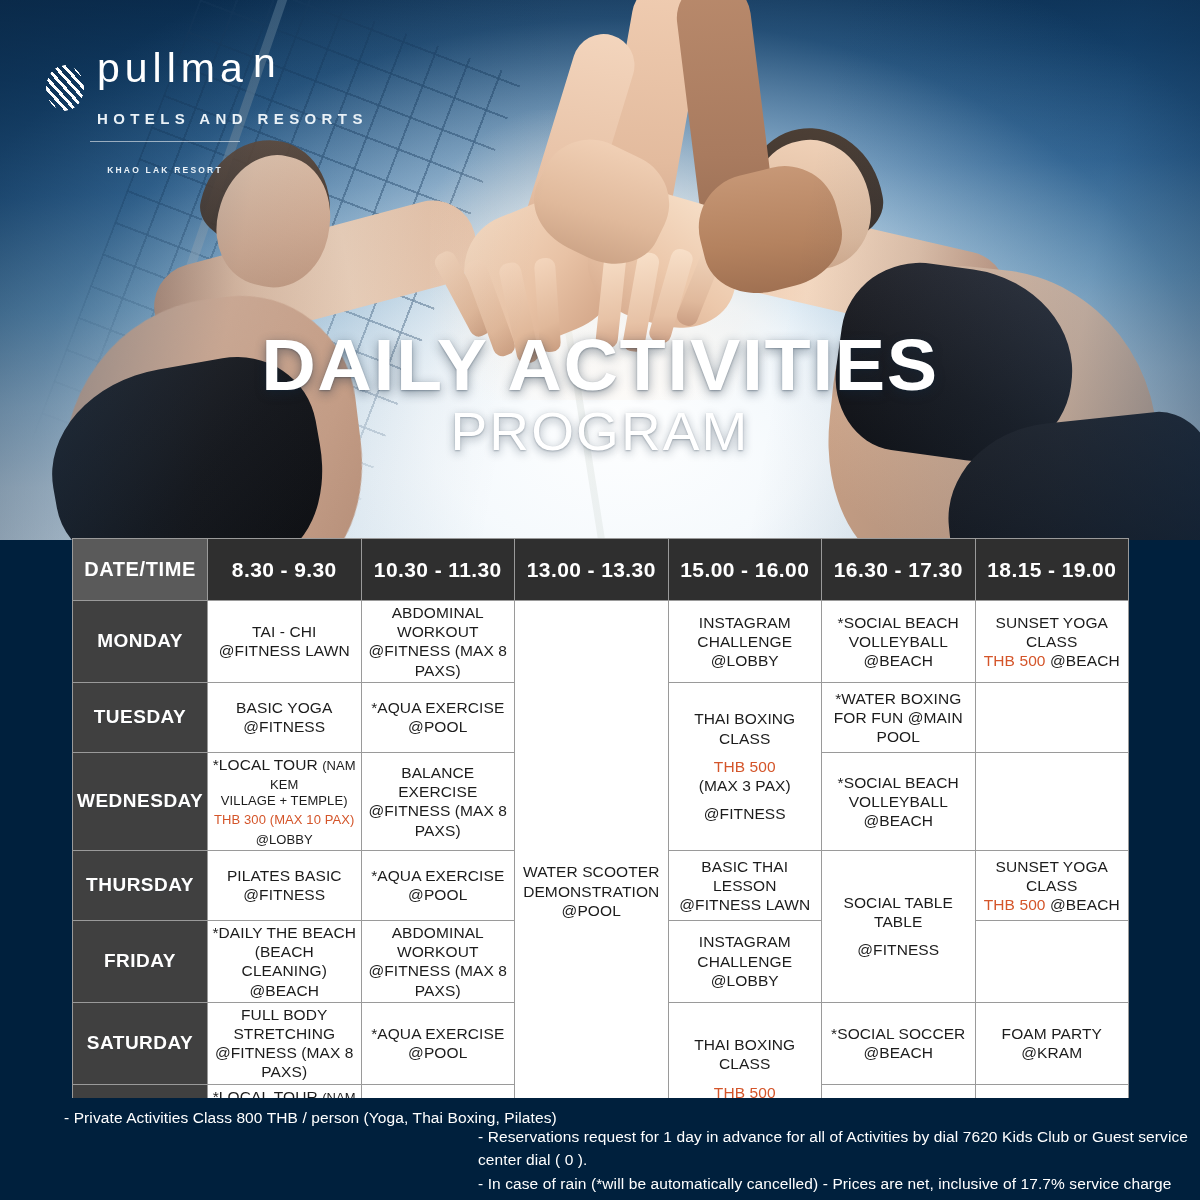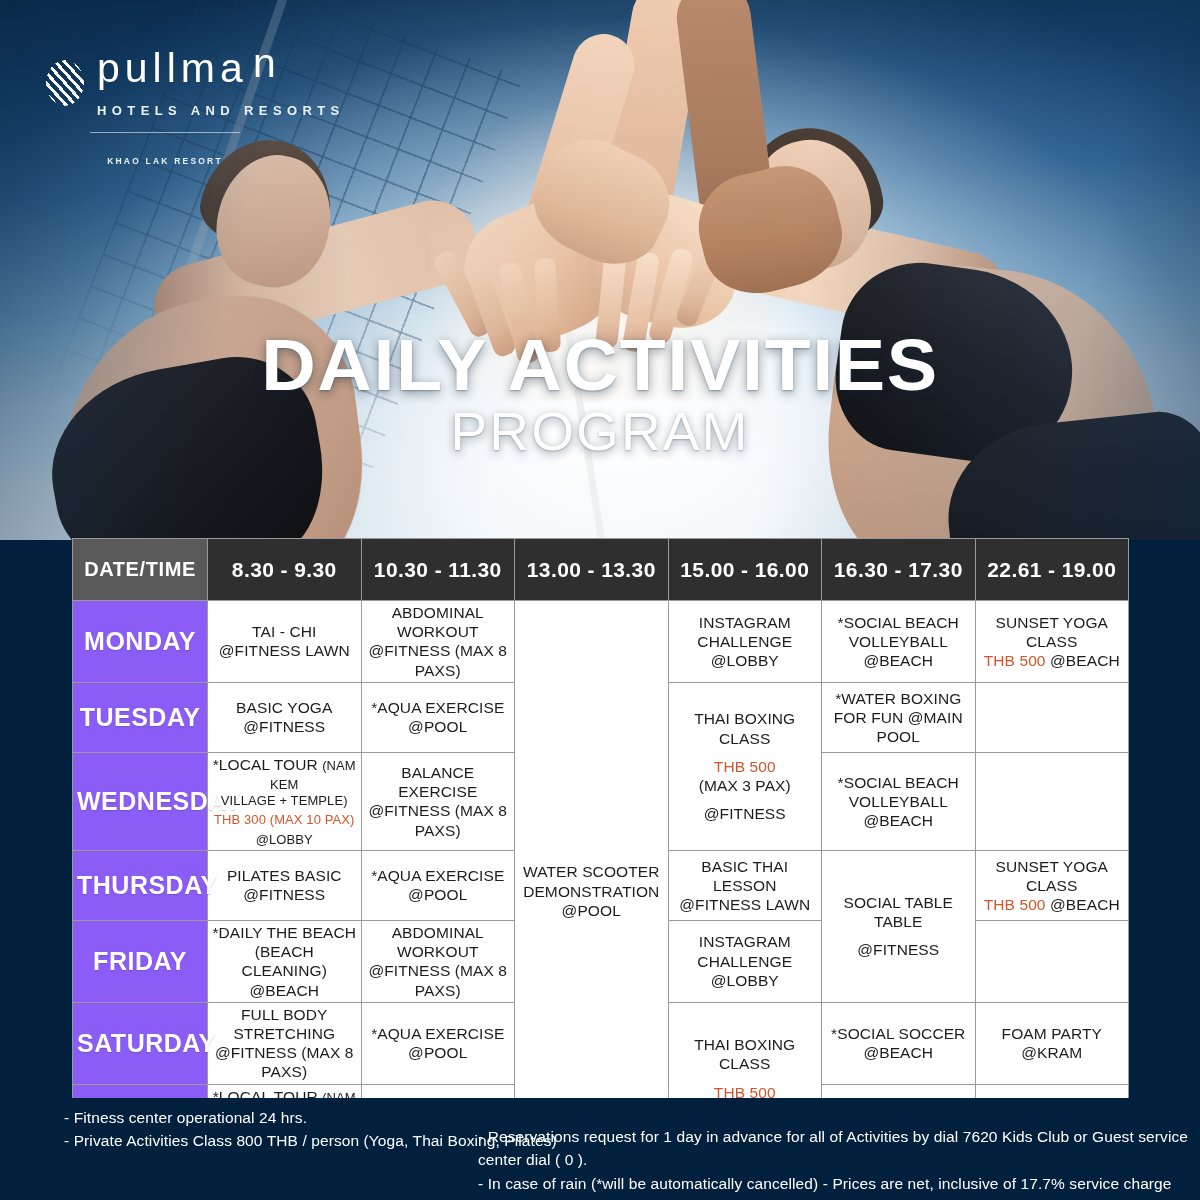--- a/index.html
+++ b/index.html
@@ -235,23 +235,23 @@
   .logo-text { }
   .logo-word {
     font-size: 41px;
     font-weight: 300;
     letter-spacing: 5px;
     line-height: 1;
     color: #fff;
   }
   .logo-word .rev { display: inline-block; transform: rotate(180deg); }
   .logo-tag {
-    font-size: 13px;
+    font-size: 15px;
     letter-spacing: 5.4px;
-    margin-top: 14px;
+    margin-top: 21px;
     color: #e9f1f7;
     font-weight: bold;
     text-align: right;
   }
   .logo-divider {
     width: 150px; height: 1px;
     background: rgba(255,255,255,0.55);
     margin: 14px auto 0 44px;
   }
   .logo-resort {
@@ -303,24 +303,24 @@
     font-size: 21px;
     font-weight: bold;
     letter-spacing: 0.4px;
     height: 62px;
     border: 1px solid #1e1e1e;
     width: 153.5px;
   }
 
   
   td.day {
-    background: #8b5cf6;
+    background: #404040;
     color: #ffffff;
     font-family: "Liberation Sans Narrow", "Liberation Sans", sans-serif;
-    font-size: 25px;
+    font-size: 19px;
     font-weight: bold;
     letter-spacing: 0.5px;
     border: 1px solid #6d819a;
     text-shadow: 0 1px 1px rgba(40,55,70,0.25);
   }
 
   
   td.cell {
     background: #ffffff;
     color: #1c1c1c;
@@ -440,21 +440,21 @@
 <div class="table-wrap">
 <table class="sched">
   <thead>
     <tr>
       <th class="hdr-daytime">DATE/TIME</th>
       <th class="hdr-time">8.30 - 9.30</th>
       <th class="hdr-time">10.30 - 11.30</th>
       <th class="hdr-time">13.00 - 13.30</th>
       <th class="hdr-time">15.00 - 16.00</th>
       <th class="hdr-time">16.30 - 17.30</th>
-      <th class="hdr-time">22.61 - 19.00</th>
+      <th class="hdr-time">18.15 - 19.00</th>
     </tr>
   </thead>
   <tbody>
 
     <tr>
       <td class="day">MONDAY</td>
       <td class="cell">
         <span class="line">TAI - CHI</span>
         <span class="line">@FITNESS LAWN</span>
       </td>
@@ -612,20 +612,19 @@
       </td>
       <td class="cell empty"></td>
     </tr>
 
   </tbody>
 </table>
 </div>
 
 <div class="remarks">
   <div class="rm-left">
-    <div>- Fitness center operational 24 hrs.</div>
     <div>- Private Activities Class 800 THB / person (Yoga, Thai Boxing, Pilates)</div>
   </div>
   <div class="rm-right">
     <div>- Reservations request for 1 day in advance for all of Activities by dial 7620 Kids Club or Guest service center dial ( 0 ).</div>
     <div>- In case of rain (*will be automatically cancelled) - Prices are net, inclusive of 17.7% service charge and tax.</div>
   </div>
 </div>
 
 </body></html>

